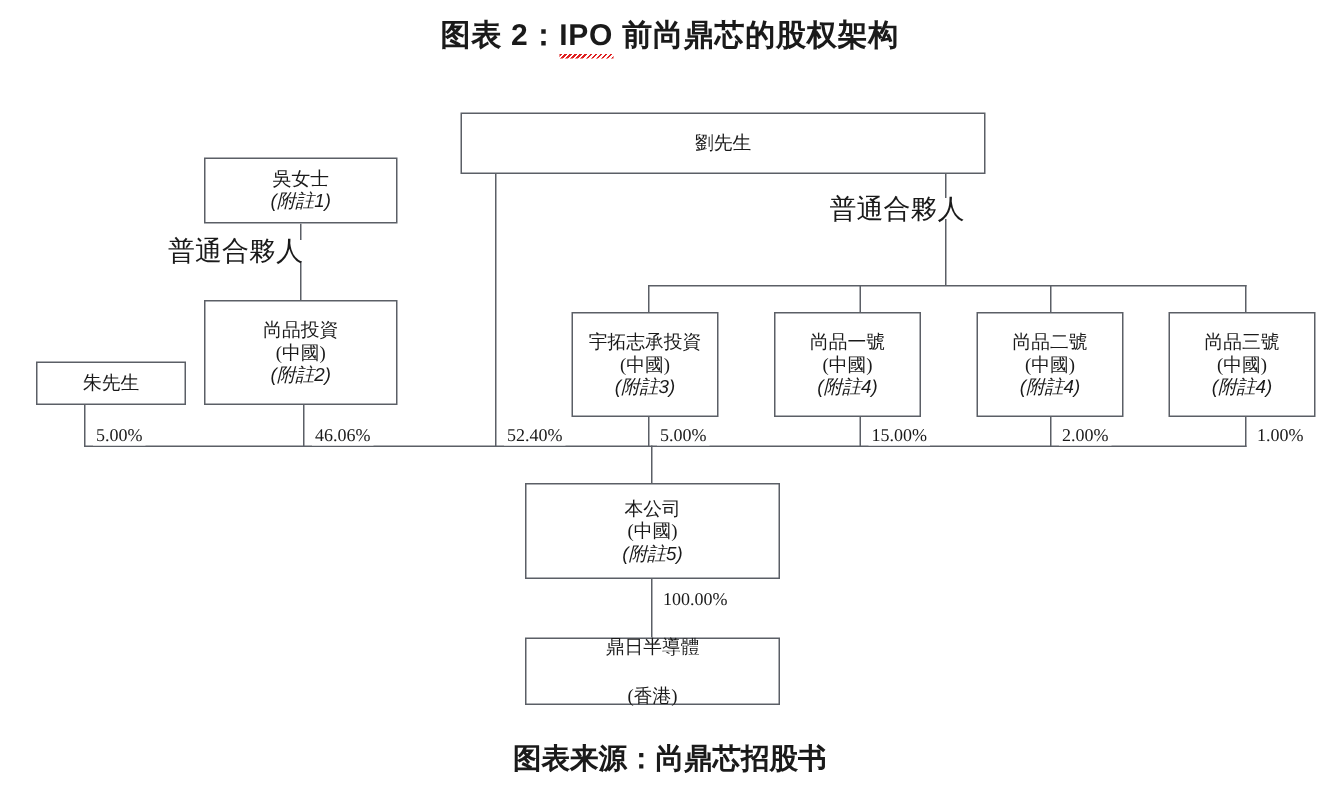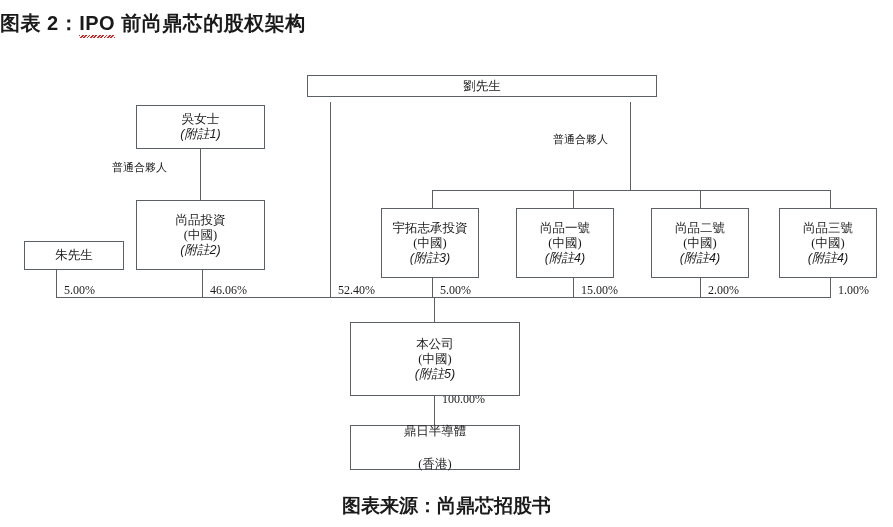--- a/index.html
+++ b/index.html
@@ -18,21 +18,21 @@
     overflow: hidden;
     background: #ffffff;
   }
 
   
   .chart-title {
     position: absolute;
     left: 0;
     top: 10px;
     width: 893px;
-    text-align: left;
+    text-align: center;
     font-family: "Liberation Sans", "DejaVu Sans", sans-serif;
     font-weight: bold;
     font-size: 20px;
     letter-spacing: 0.5px;
     white-space: nowrap;
   }
   .chart-title .uline {
     position: relative;
     display: inline-block;
   }
@@ -101,33 +101,33 @@
     position: absolute;
     font-size: 12px;
     line-height: 14px;
     white-space: nowrap;
     background: #ffffff;
     padding: 0 2px;
     z-index: 2;
     color: #1a1a1a;
   }
   .elabel.cn {
-    font-size: 11px;
+    font-size: 18px;
   }
 </style>
 </head>
 <body>
 
 <div id="page">
 
   <div class="chart-title">
     <span>图表 2：</span><span class="uline">IPO</span><span> 前尚鼎芯的股权架构</span>
   </div>
 
-  <div class="node" style="left:307px; top:75px; width:350px; height:22px;">
+  <div class="node" style="left:307px; top:75px; width:350px; height:41px;">
     <span class="ln">劉先生</span>
   </div>
 
   <div class="node" style="left:136px; top:105px; width:129px; height:44px;">
     <span class="ln">吳女士</span>
     <span class="ln note">(附註1)</span>
   </div>
 
   <div class="node" style="left:136px; top:200px; width:129px; height:70px;">
     <span class="ln">尚品投資</span>
@@ -156,21 +156,21 @@
     <span class="ln">(中國)</span>
     <span class="ln note">(附註4)</span>
   </div>
 
   <div class="node" style="left:779px; top:208px; width:98px; height:70px;">
     <span class="ln">尚品三號</span>
     <span class="ln">(中國)</span>
     <span class="ln note">(附註4)</span>
   </div>
 
-  <div class="node" style="left:350px; top:322px; width:170px; height:74px;">
+  <div class="node" style="left:350px; top:322px; width:170px; height:64px;">
     <span class="ln">本公司</span>
     <span class="ln">(中國)</span>
     <span class="ln note">(附註5)</span>
   </div>
 
   <div class="node" style="left:350px; top:425px; width:170px; height:45px;gap:18px;">
     <span class="ln">鼎日半導體</span>
     <span class="ln">(香港)</span>
   </div>
 

